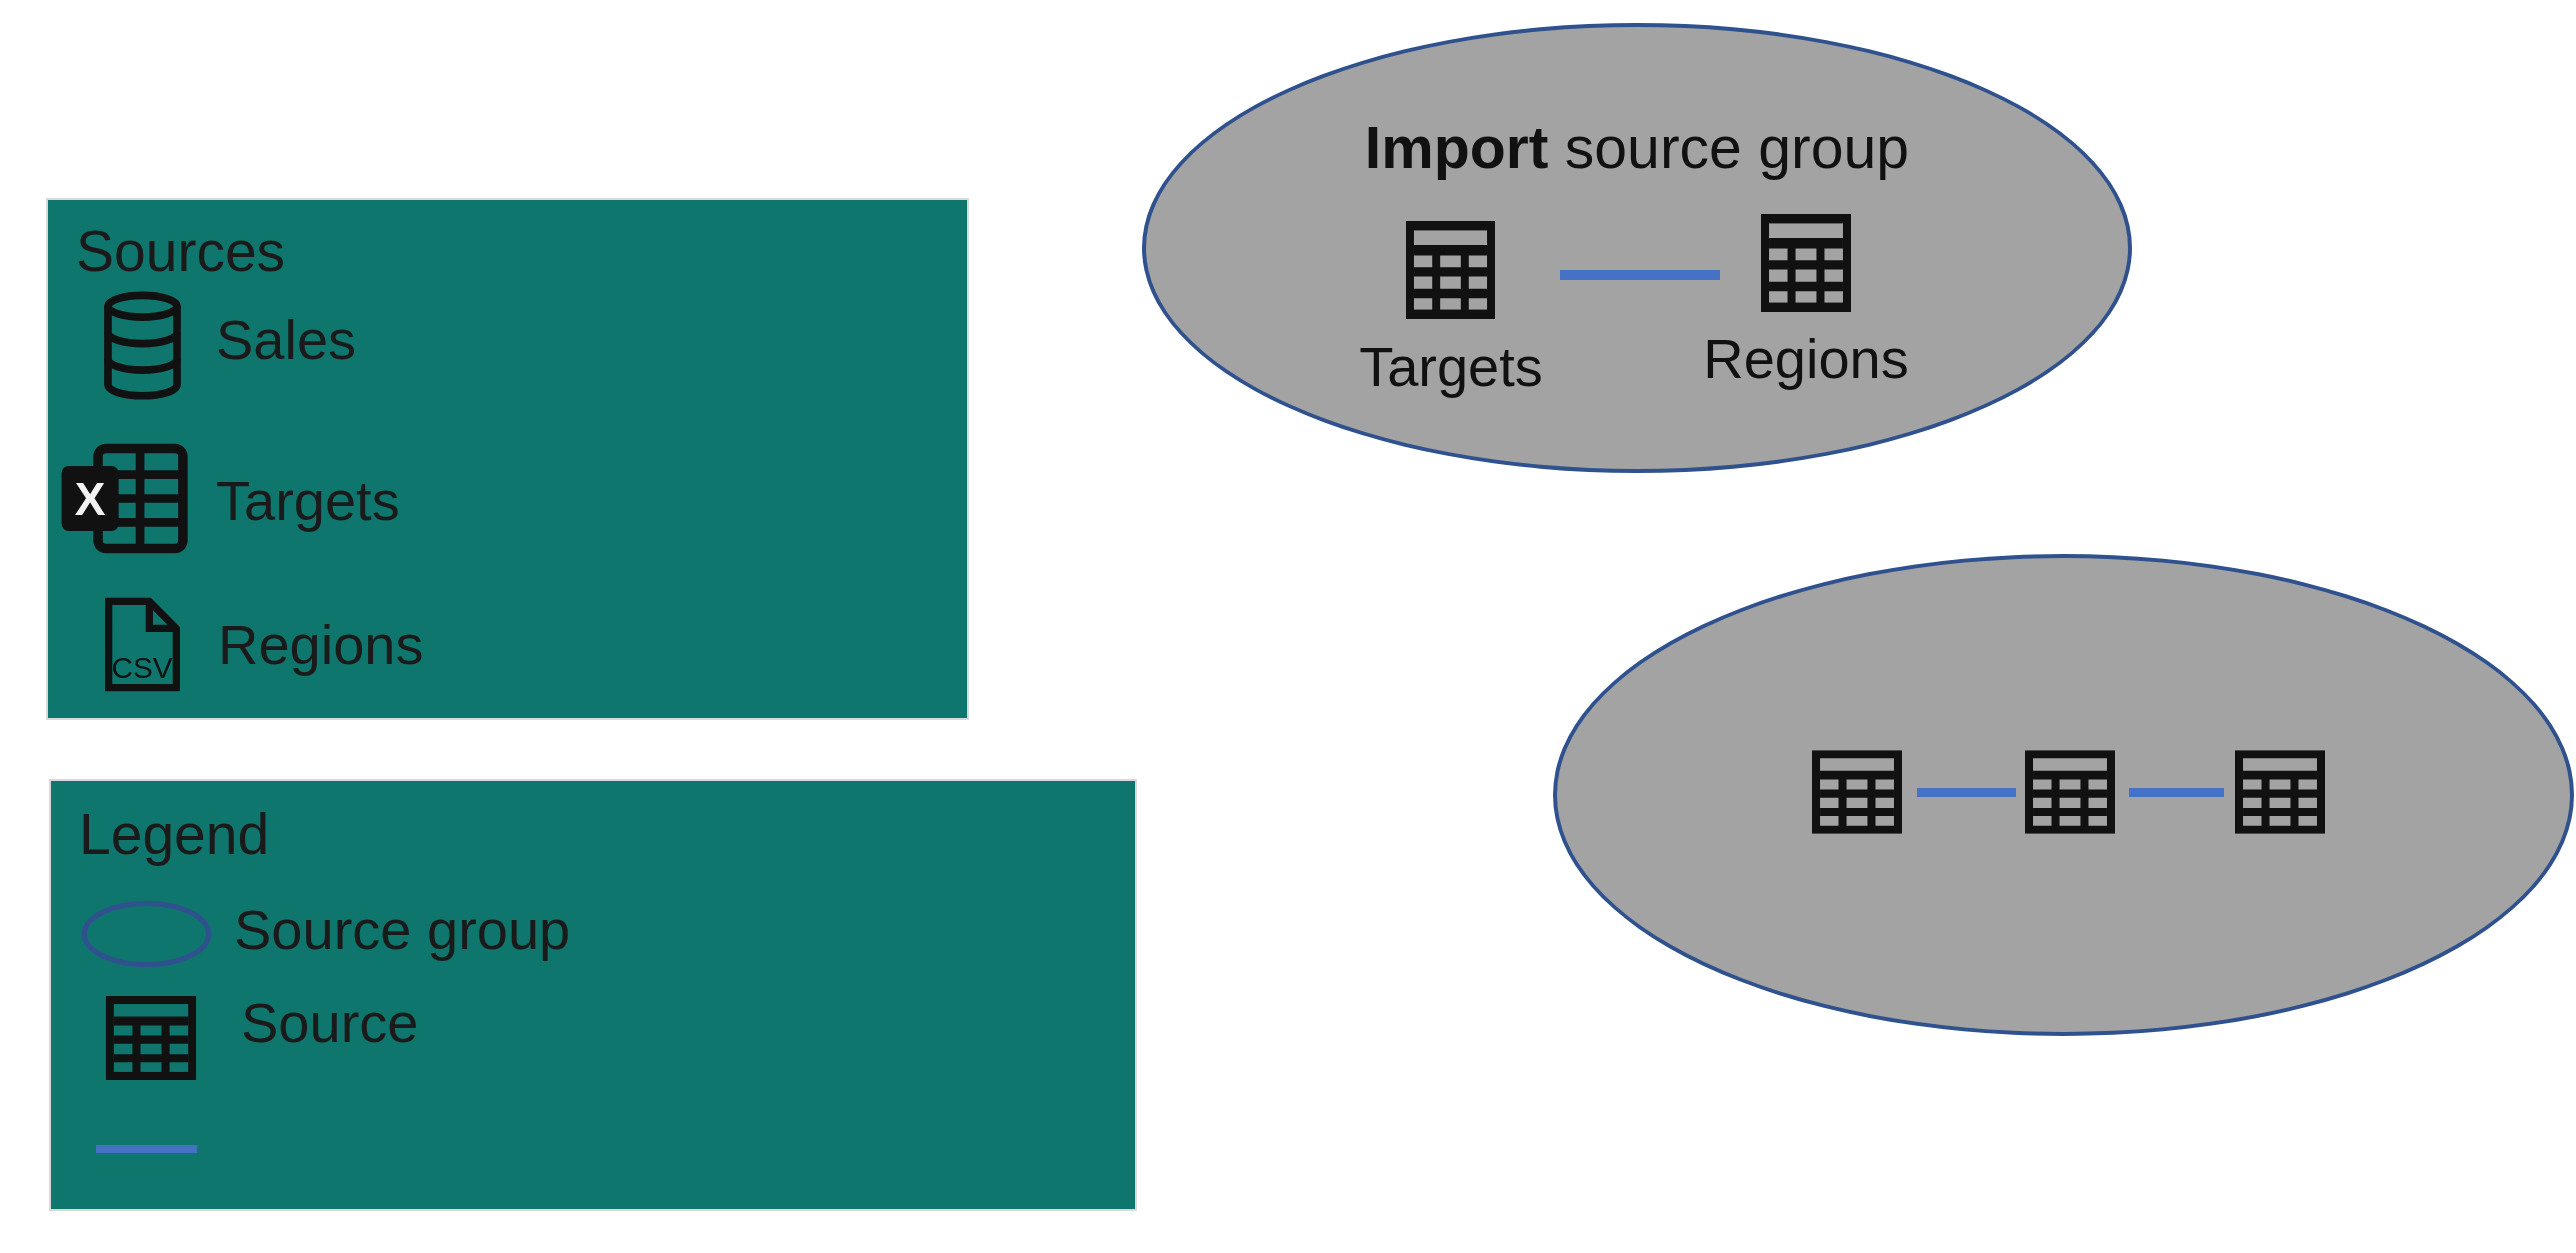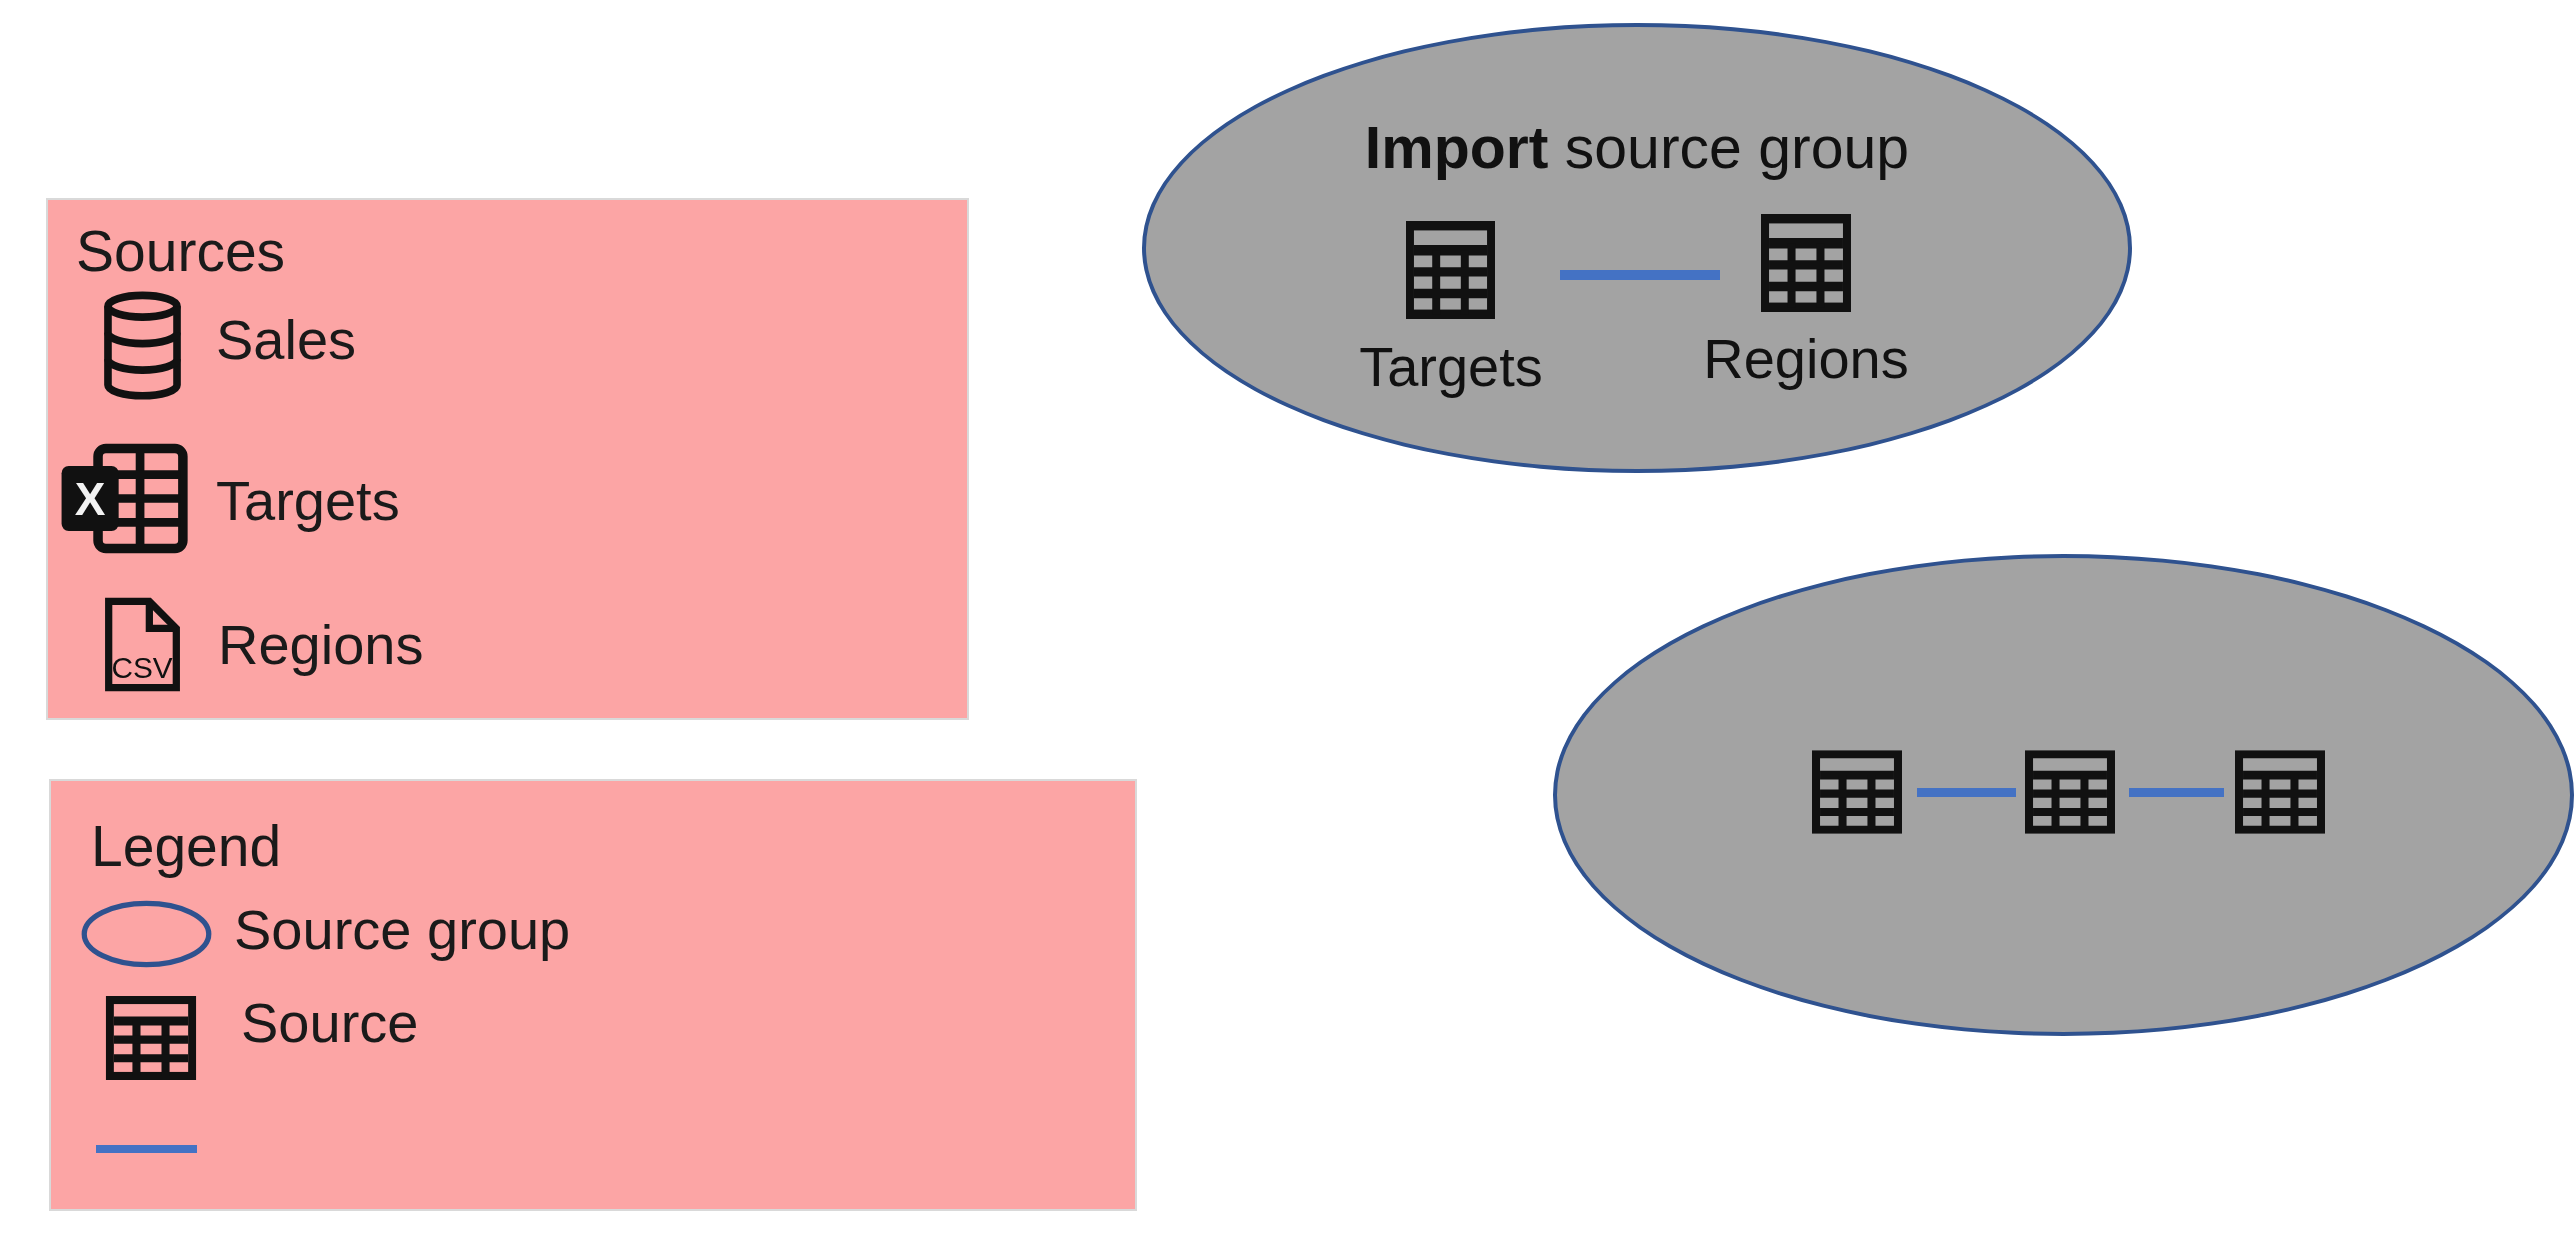--- a/index.html
+++ b/index.html
@@ -7,21 +7,21 @@
     position:relative;
     width:2576px;height:1254px;
     background:#ffffff;
     font-family:"Liberation Sans","DejaVu Sans",sans-serif;
     color:#111;
     overflow:hidden;
   }
   
   .panel{
     position:absolute;
-    background:#fca5a5;
+    background:#0f766e;
     border:2.4px solid #d9d9d9;
     box-sizing:border-box;
   }
   .panel-sources{left:46px;top:198px;width:923px;height:522px;}
   .panel-legend{left:49px;top:779px;width:1088px;height:432px;}
   .panel-title{
     position:absolute;
     font-size:57px;line-height:1.1;color:#1a1a1a;white-space:nowrap;
   }
   .item-label{
@@ -97,21 +97,21 @@
 
     <svg class="icon" style="left:56px;top:397px;overflow:visible;" width="77" height="95" viewBox="0 0 95 118">
       <path d="M 5.5 5.5 H 56 L 89.5 39 V 112.5 H 5.5 Z" fill="none" stroke="#111" stroke-width="9"></path>
       <path d="M 56 5.5 V 39 H 89.5" fill="none" stroke="#111" stroke-width="9"></path>
       <text x="9" y="100" font-family="Liberation Sans, DejaVu Sans, sans-serif" font-size="37" fill="#111">CSV</text>
     </svg>
     <span class="item-label" style="left:170px;top:414px;">Regions</span>
   </section>
 
   <section class="panel panel-legend">
-    <h2 class="panel-title" style="left:25px;top:19.4px;margin:15px;font-weight:400;">Legend</h2>
+    <h2 class="panel-title" style="left:25px;top:19.4px;margin:3px;font-weight:400;">Legend</h2>
 
     <svg class="icon" style="left:30px;top:119px;" width="131" height="68" viewBox="0 0 162 84">
       <ellipse cx="81" cy="42" rx="77" ry="38" fill="none" stroke="#2f528f" stroke-width="6.5"></ellipse>
     </svg>
     <span class="item-label" style="left:183px;top:118px;">Source group</span>
 
     <svg class="icon" style="left:54px;top:215px;" width="92" height="84" viewBox="0 0 112 104">
       <use href="#sym-table"></use>
     </svg>
     <span class="item-label" style="left:190px;top:211px;">Source</span>

